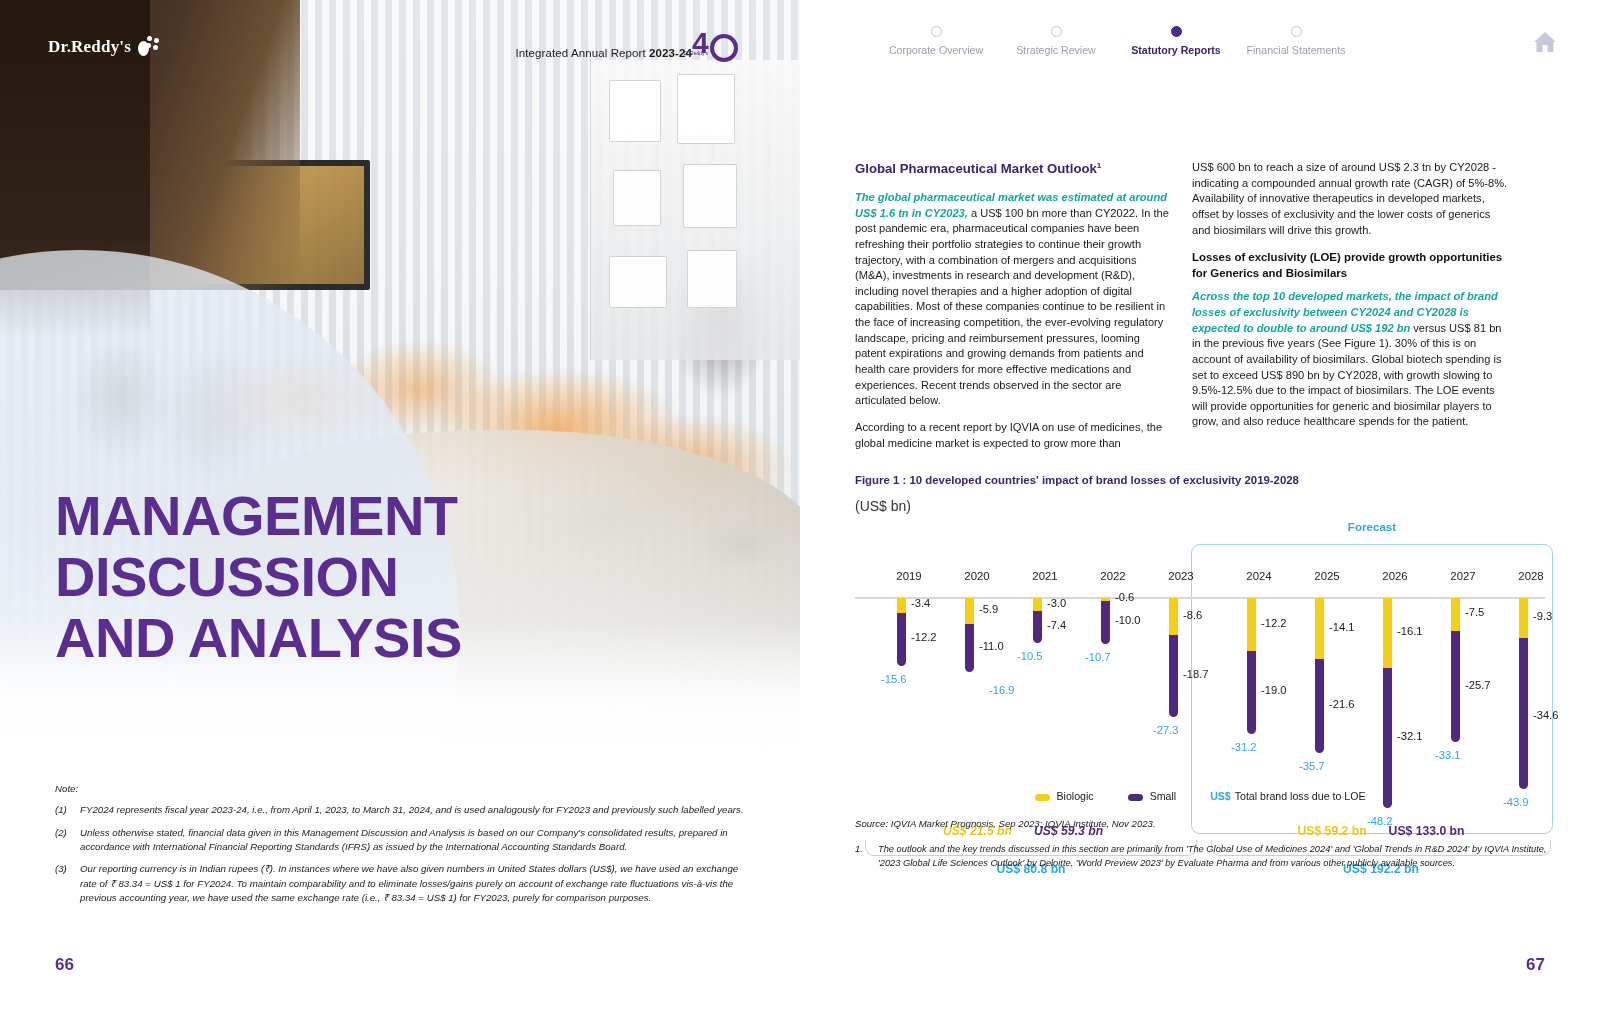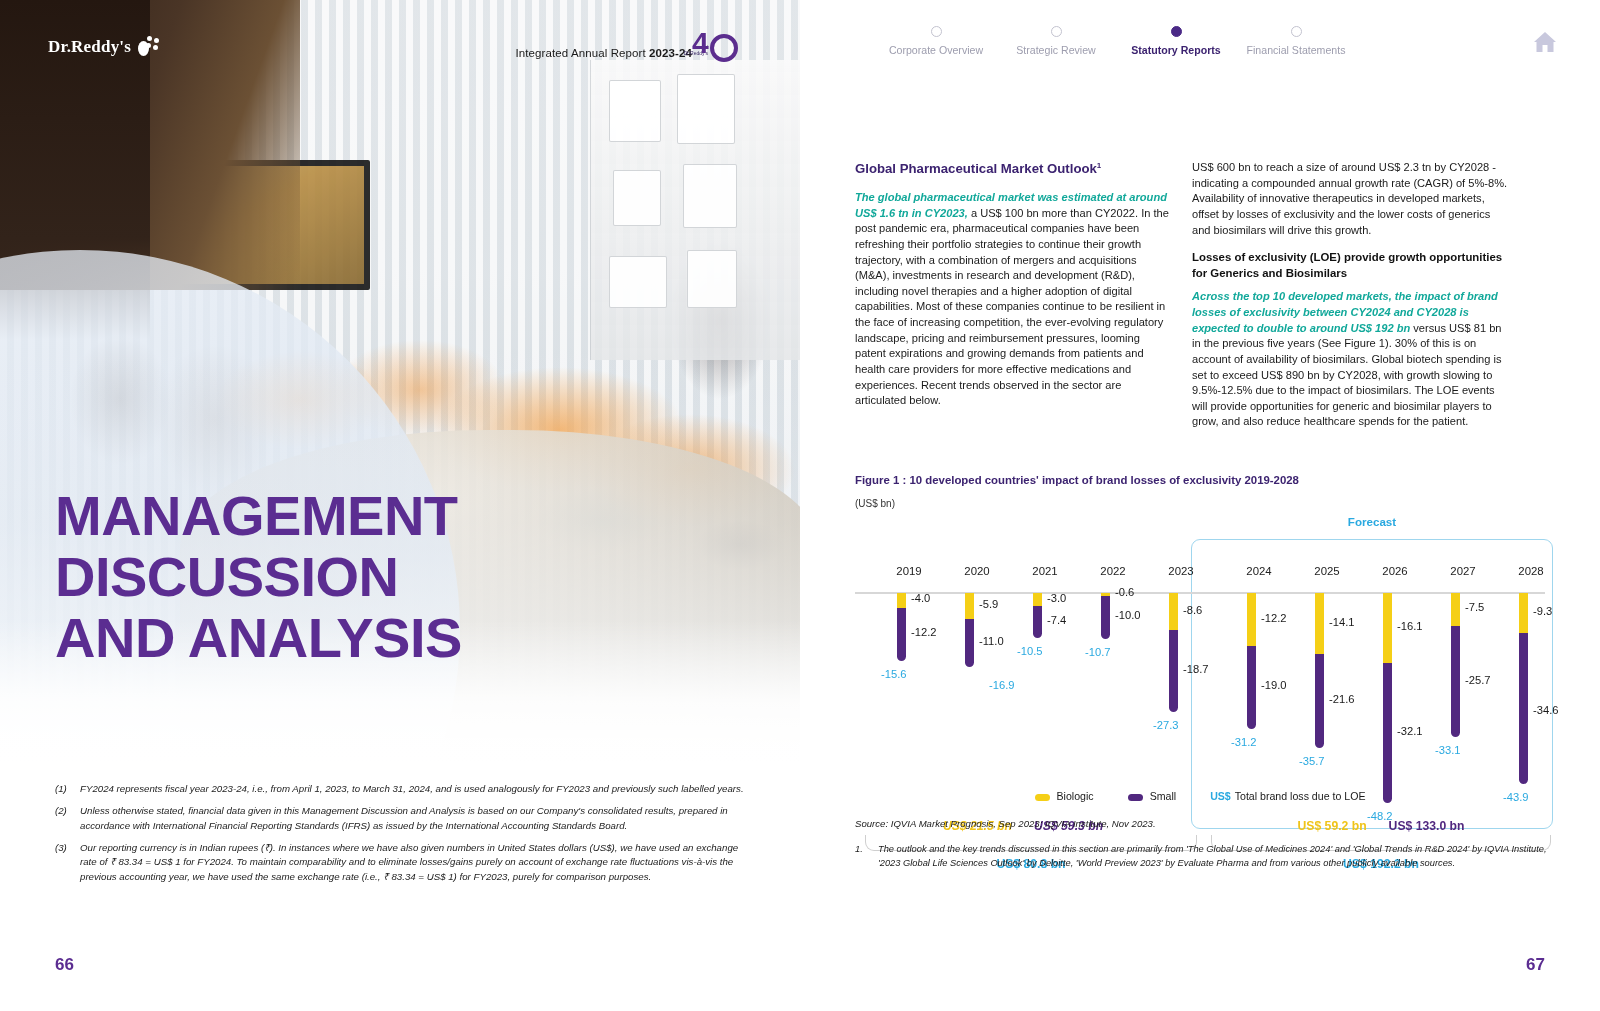--- a/index.html
+++ b/index.html
@@ -183,21 +183,21 @@
     font-size: 13.2px; font-weight: bold; color: #3c2370; margin-bottom: 11px;
   }
   .sec-head sup { font-size: 8px; }
   .teal-lead { color: #11a89a; font-weight: bold; font-style: italic; }
   .para { margin-bottom: 11px; }
   .sub-head { font-size: 11.4px; font-weight: bold; color: #111; margin-bottom: 8px; }
 
   
   .figure-wrap { position: absolute; left: 55px; top: 474px; width: 690px; }
   .fig-title { font-size: 11.4px; font-weight: bold; color: #3c2370; }
-  .fig-unit { font-size: 10px; color: #333; margin-top: 12px; }
+  .fig-unit { font-size: 14px; color: #333; margin-top: 12px; }
 
   .chart {
     position: relative; width: 690px; height: 310px; margin-top: 4px;
   }
   .forecast-box {
     position: absolute; left: 330px; top: 24px; width: 356px; height: 266px;
     border: 1.1px solid #9fd6ee; border-radius: 9px; background: transparent;
   }
   .forecast-label {
     position: absolute; left: 330px; top: 2px; width: 356px; text-align: center;
@@ -307,20 +307,21 @@
     <div class="anniv">
       <span class="sub2">Years of</span>
       <span class="sub">Dr.Reddy's</span>
       <span class="num">4</span>
       <span class="ring"></span>
     </div>
 
     <div class="big-title">MANAGEMENT DISCUSSION AND ANALYSIS</div>
 
     <div class="notes">
+      <div class="nhead">Note:</div>
       <div class="nitem">
         <span class="nnum">(1)</span>
         <span class="ntext">FY2024 represents fiscal year 2023-24, i.e., from April 1, 2023, to March 31, 2024, and is used analogously for FY2023 and previously such labelled years.</span>
       </div>
       <div class="nitem">
         <span class="nnum">(2)</span>
         <span class="ntext">Unless otherwise stated, financial data given in this Management Discussion and Analysis is based on our Company's consolidated results, prepared in accordance with International Financial Reporting Standards (IFRS) as issued by the International Accounting Standards Board.</span>
       </div>
       <div class="nitem">
         <span class="nnum">(3)</span>
@@ -354,20 +355,21 @@
 
     <div class="home-icon">
       <svg width="26" height="24" viewBox="0 0 26 24">
         <path d="M13 2 L24 12 L21.5 12 L21.5 22 L15.5 22 L15.5 15 L10.5 15 L10.5 22 L4.5 22 L4.5 12 L2 12 Z" fill="#c8c8dd"></path>
       </svg>
     </div>
 
     <div class="col-left-txt">
       <div class="sec-head"><span>Global Pharmaceutical Market Outlook</span><sup>1</sup></div>
       <div class="para"><span class="teal-lead">The global pharmaceutical market was estimated at around US$ 1.6 tn in CY2023,</span><span> a US$ 100 bn more than CY2022. In the post pandemic era, pharmaceutical companies have been refreshing their portfolio strategies to continue their growth trajectory, with a combination of mergers and acquisitions (M&amp;A), investments in research and development (R&amp;D), including novel therapies and a higher adoption of digital capabilities. Most of these companies continue to be resilient in the face of increasing competition, the ever-evolving regulatory landscape, pricing and reimbursement pressures, looming patent expirations and growing demands from patients and health care providers for more effective medications and experiences. Recent trends observed in the sector are articulated below.</span></div>
+      <div class="para">According to a recent report by IQVIA on use of medicines, the global medicine market is expected to grow more than</div>
     </div>
 
     <div class="col-right-txt">
       <div class="para">US$ 600 bn to reach a size of around US$ 2.3 tn by CY2028 - indicating a compounded annual growth rate (CAGR) of 5%-8%. Availability of innovative therapeutics in developed markets, offset by losses of exclusivity and the lower costs of generics and biosimilars will drive this growth.</div>
       <div class="sub-head">Losses of exclusivity (LOE) provide growth opportunities for Generics and Biosimilars</div>
       <div class="para"><span class="teal-lead">Across the top 10 developed markets, the impact of brand losses of exclusivity between CY2024 and CY2028 is expected to double to around US$ 192 bn</span><span> versus US$ 81 bn in the previous five years (See Figure 1). 30% of this is on account of availability of biosimilars. Global biotech spending is set to exceed US$ 890 bn by CY2028, with growth slowing to 9.5%-12.5% due to the impact of biosimilars. The LOE events will provide opportunities for generic and biosimilar players to grow, and also reduce healthcare spends for the patient.</span></div>
     </div>
 
     <div class="figure-wrap">
       <div class="fig-title">Figure 1 : 10 developed countries' impact of brand losses of exclusivity 2019-2028</div>
@@ -377,21 +379,21 @@
         <div class="forecast-box" style="left: 336px; width: 362px; top: 26px; height: 290px;"></div>
         <div class="forecast-label" style="left: 336px; width: 362px;">Forecast</div>
         <div class="axis-line"></div>
         <div id="bars">
             <div class="bar-group" style="left: 8px;">
               <div class="bar-year">2019</div>
               <div class="bar-stack">
                 <div class="seg-yellow" style="height: 14.79px;"></div>
                 <div class="seg-purple" style="height: 53.07px;"></div>
               </div>
-              <div class="lbl-yellow" style="top: 79.395px;">-4.0</div>
+              <div class="lbl-yellow" style="top: 79.395px;">-3.4</div>
               <div class="lbl-purple" style="top: 113.325px;">-12.2</div>
               <div class="lbl-total" style="top: 154.86px; left: 18px;">-15.6</div>
             </div>
             <div class="bar-group" style="left: 76px;">
               <div class="bar-year">2020</div>
               <div class="bar-stack">
                 <div class="seg-yellow" style="height: 25.665px;"></div>
                 <div class="seg-purple" style="height: 47.85px;"></div>
               </div>
               <div class="lbl-yellow" style="top: 84.8325px;">-5.9</div>

